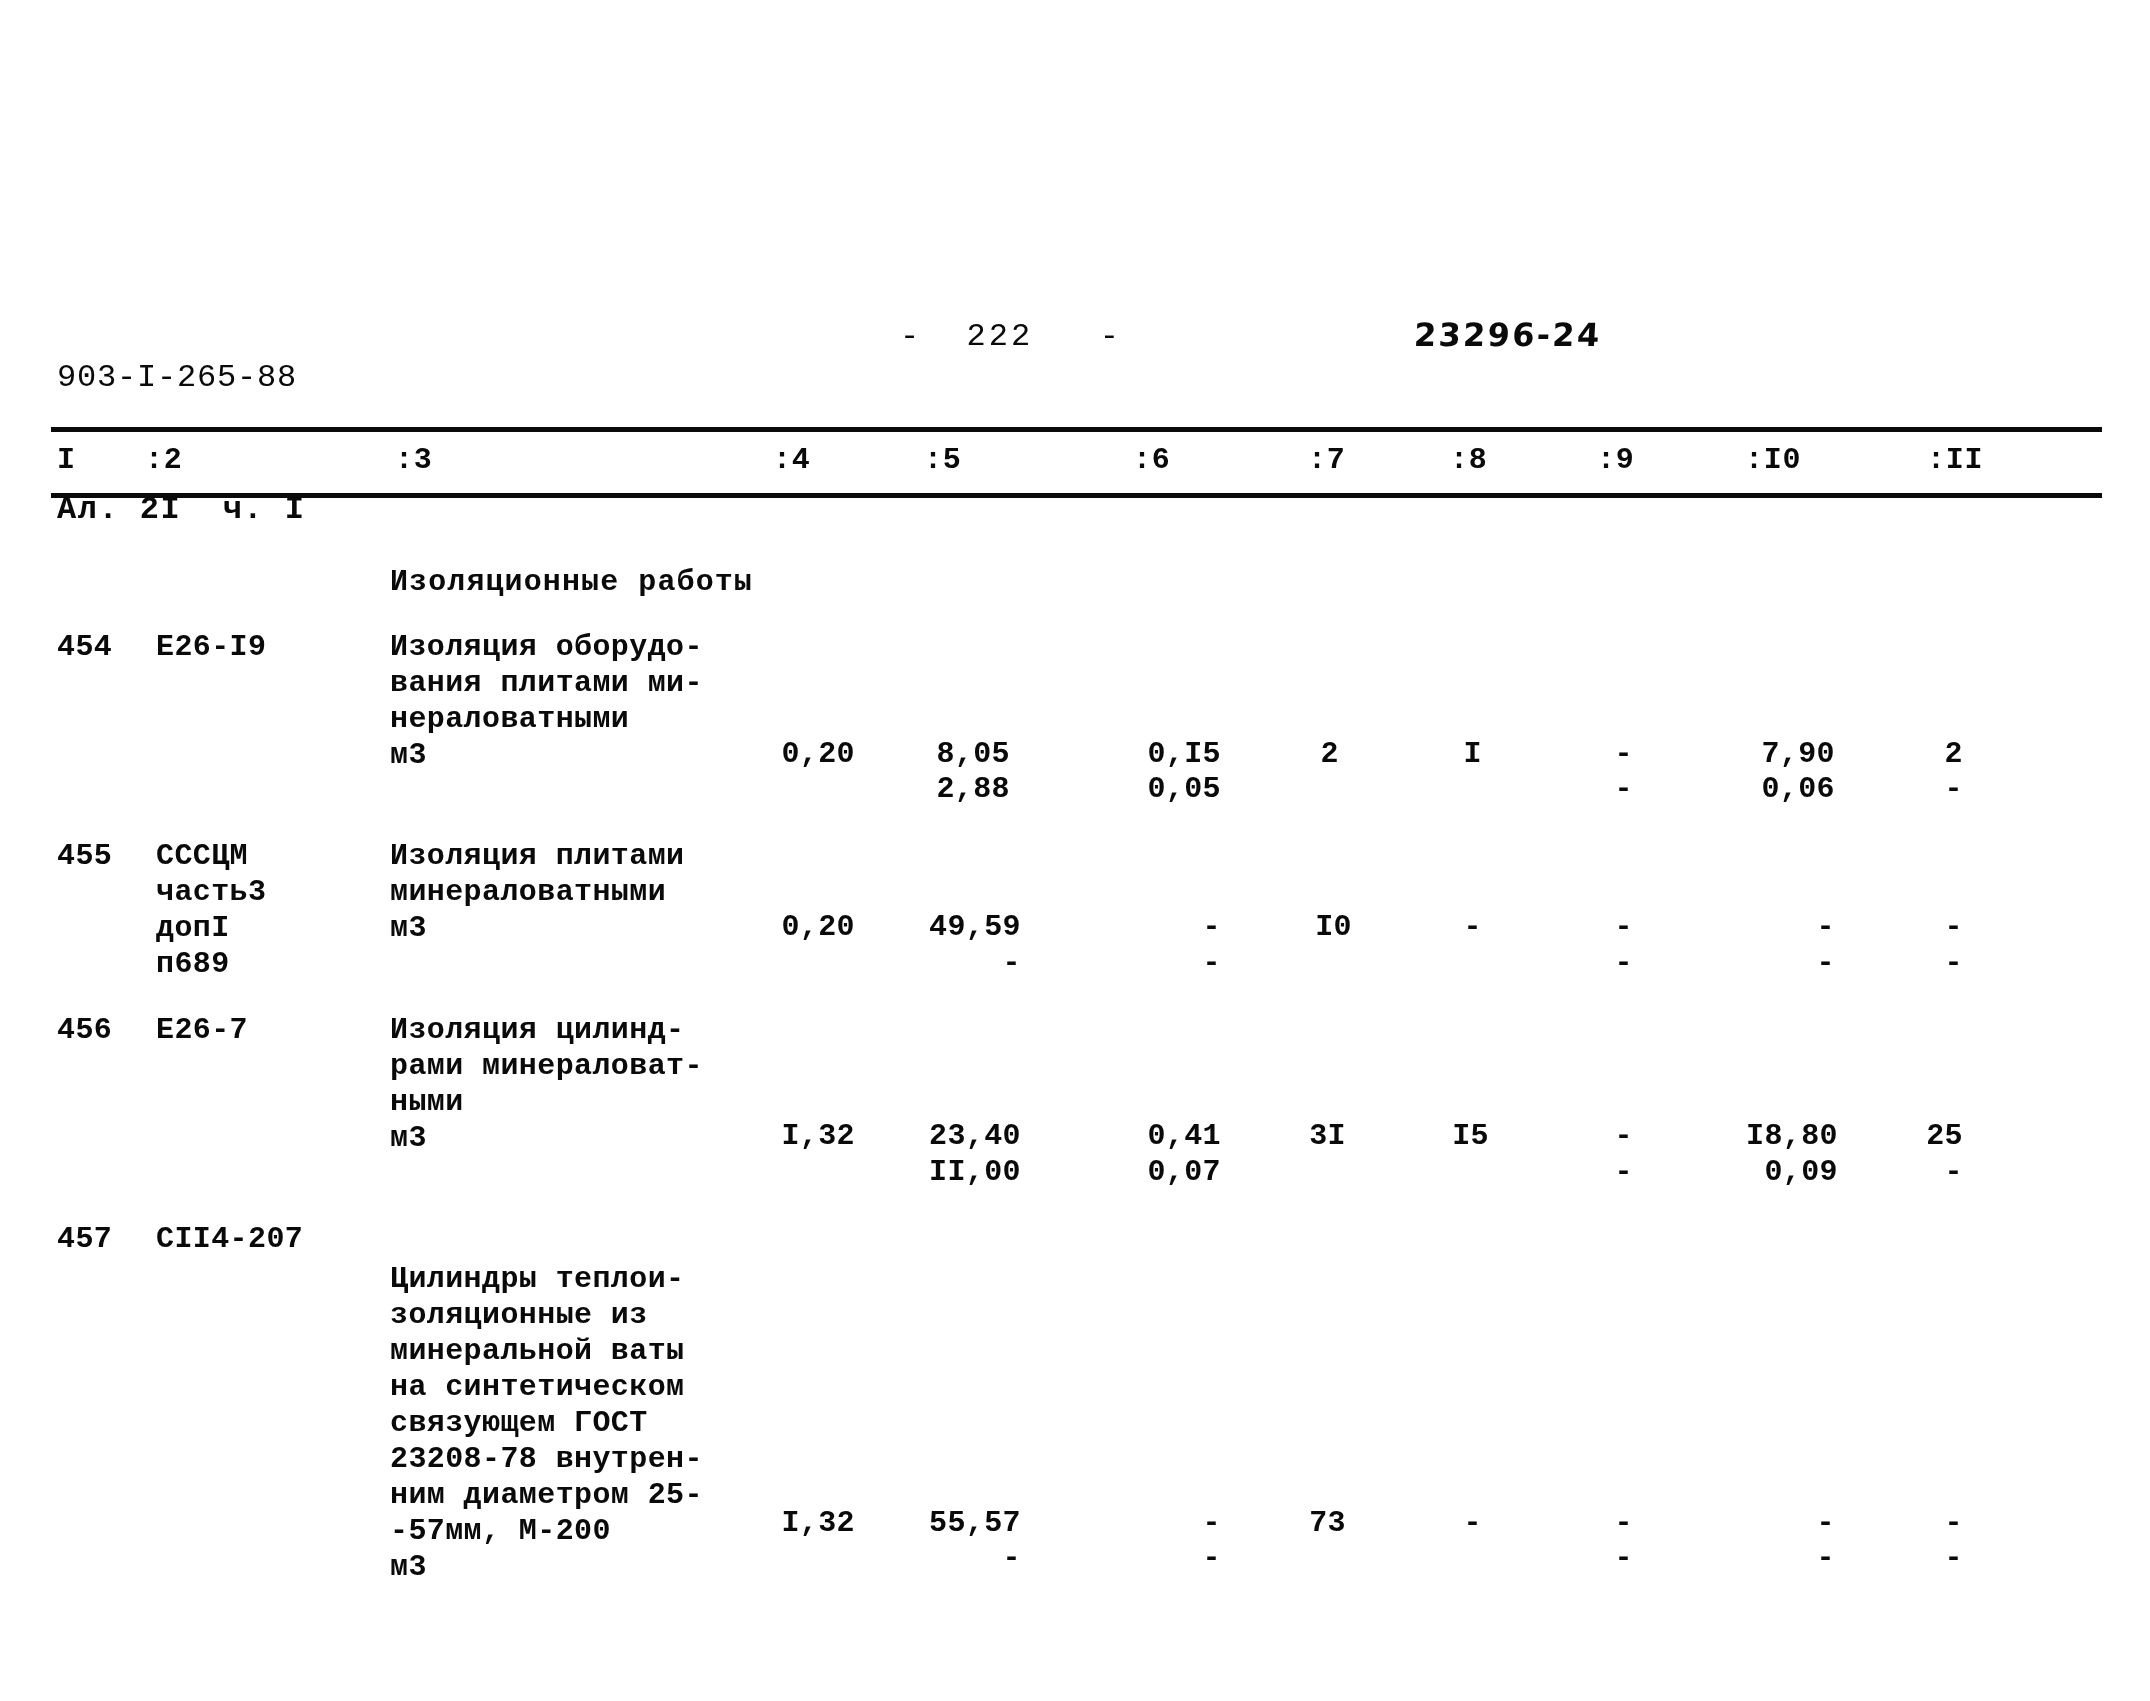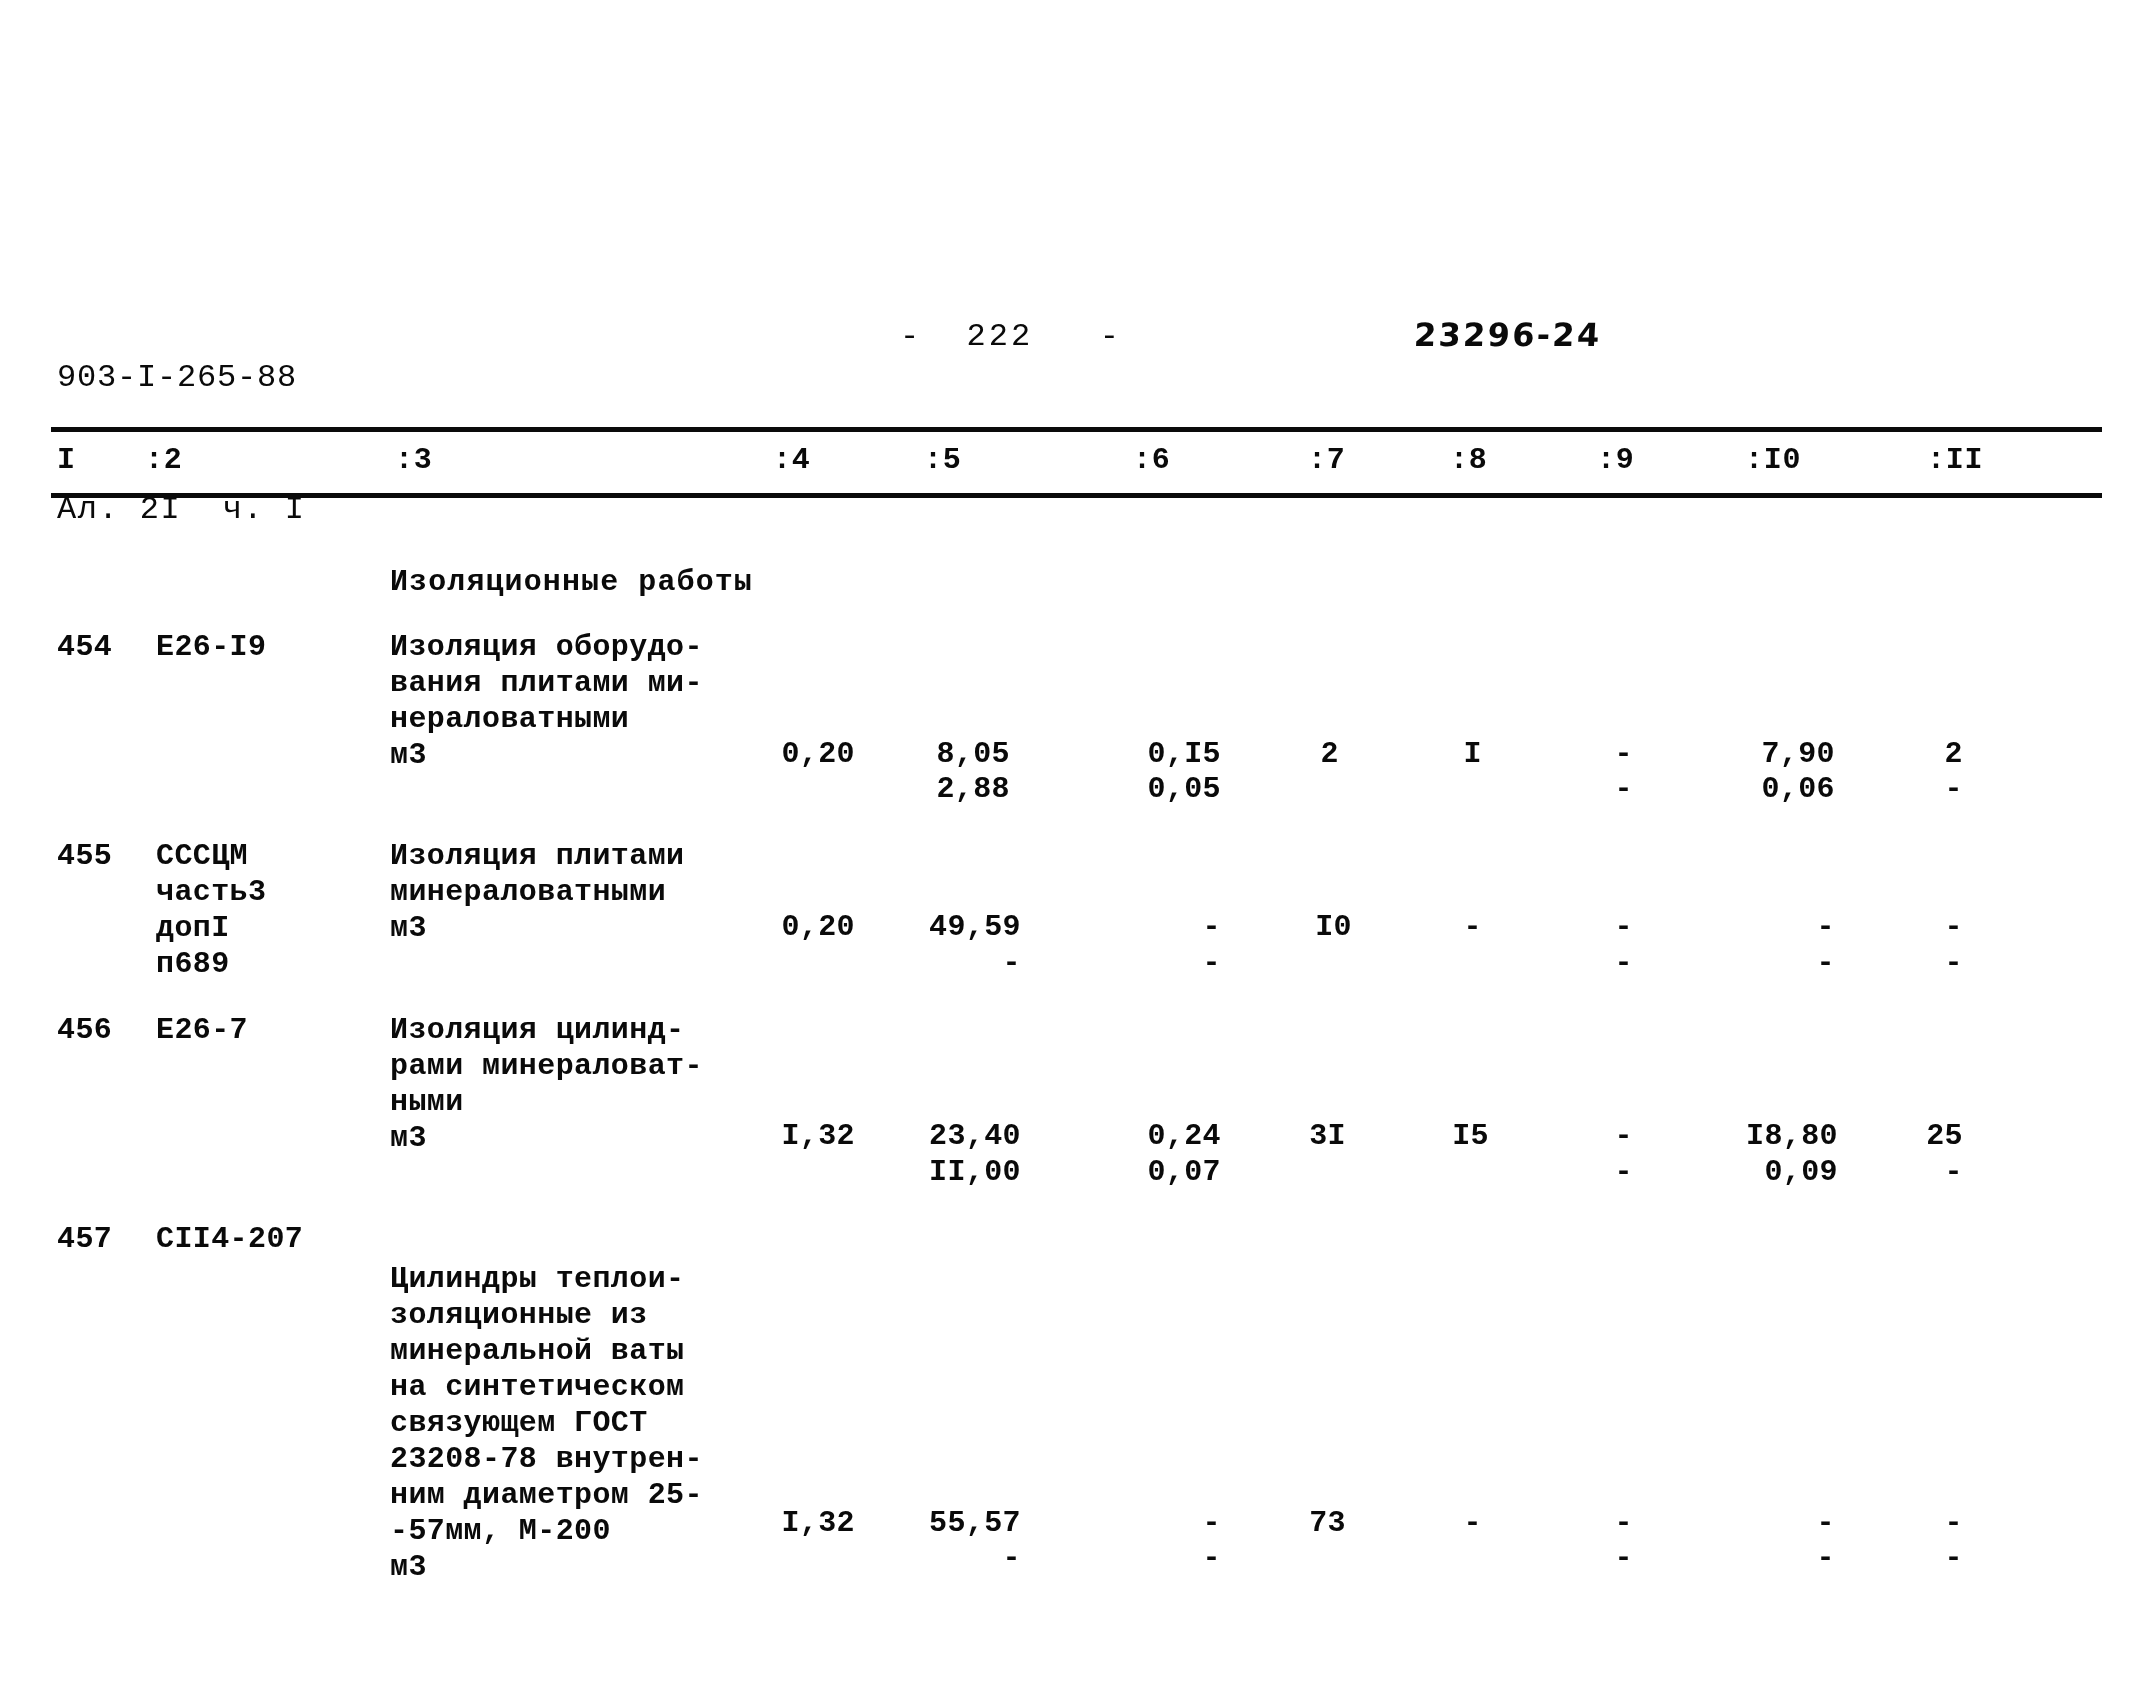--- a/index.html
+++ b/index.html
@@ -23,21 +23,21 @@
   
   .doc-code {
     position: absolute;
     left: 57px;
     top: 268px;
     font-size: 32px;
     line-height: 44px;
     letter-spacing: 0.8px;
     white-space: pre;
   }
-  .doc-code .l2 { letter-spacing: 1.5px; }
+  .doc-code .l2 { letter-spacing: 1.5px; font-weight: bold; }
 
   .page-number {
     position: absolute;
     left: 900px;
     top: 318px;
     font-size: 32px;
     letter-spacing: 3px;
     white-space: pre;
   }
   .doc-ref {
@@ -185,21 +185,21 @@
       <div class="cell" style="left:57px;  top:1012px;">456</div>
       <div class="cell" style="left:156px; top:1012px;">Е26-7</div>
       <div class="cell" style="left:390px; top:1012px;">Изоляция цилинд-
 рами минераловат-
 ными
 м3</div>
 
       <div class="cell num" style="left:764px; top:1118px; width:91px;">I,32</div>
       <div class="cell num" style="left:900px; top:1118px; width:121px;">23,40</div>
       <div class="cell num" style="left:900px; top:1154px; width:121px;">II,00</div>
-      <div class="cell num" style="left:1118px; top:1118px; width:103px;">0,24</div>
+      <div class="cell num" style="left:1118px; top:1118px; width:103px;">0,41</div>
       <div class="cell num" style="left:1118px; top:1154px; width:103px;">0,07</div>
       <div class="cell num" style="left:1286px; top:1118px; width:60px;">3I</div>
       <div class="cell num" style="left:1429px; top:1118px; width:60px;">I5</div>
       <div class="cell num dash" style="left:1580px; top:1118px; width:53px;">-</div>
       <div class="cell num dash" style="left:1580px; top:1154px; width:53px;">-</div>
       <div class="cell num" style="left:1717px; top:1118px; width:121px;">I8,80</div>
       <div class="cell num" style="left:1717px; top:1154px; width:121px;">0,09</div>
       <div class="cell num" style="left:1903px; top:1118px; width:60px;">25</div>
       <div class="cell num dash" style="left:1910px; top:1154px; width:53px;">-</div>
     </div>

